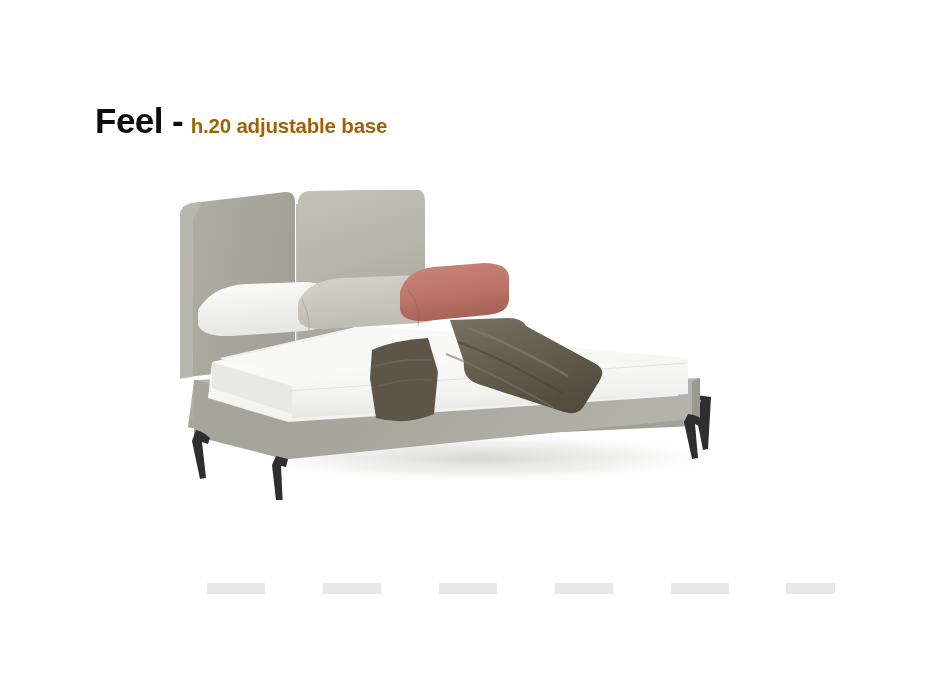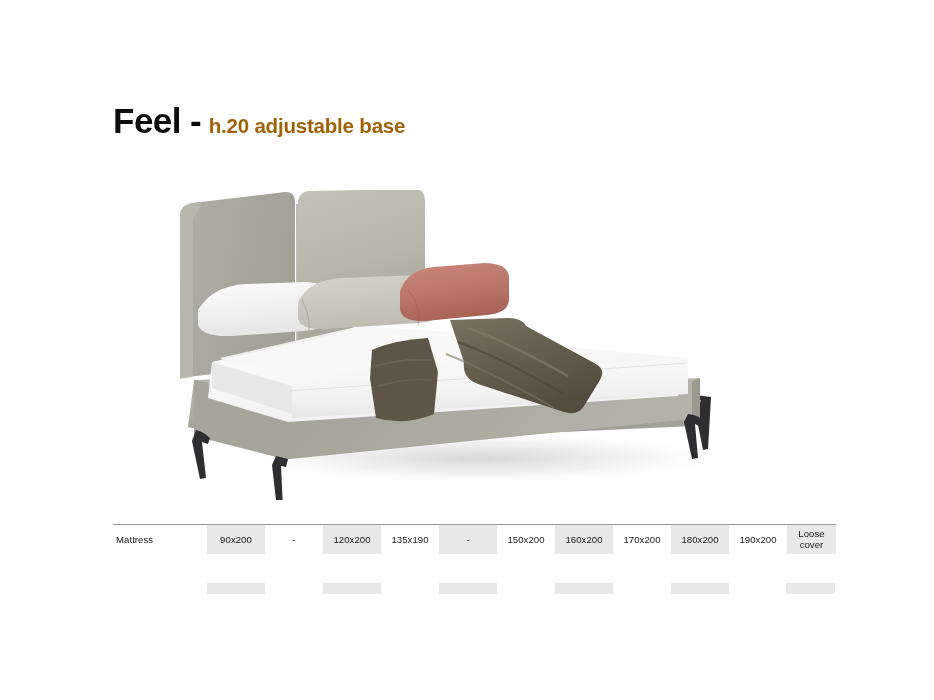--- a/index.html
+++ b/index.html
@@ -4,21 +4,21 @@
 <style>
   html,body{margin:0;padding:0;}
   body{
     width:934px;height:700px;background:#ffffff;
     font-family:"Liberation Sans","DejaVu Sans",sans-serif;
     overflow:hidden;position:relative;
   }
   .page{position:relative;width:934px;height:700px;background:#fff;}
 
   
-  .title-block{position:absolute;left:113px;top:103px;display:flex;align-items:baseline;white-space:nowrap;}
+  .title-block{position:absolute;left:95px;top:103px;display:flex;align-items:baseline;white-space:nowrap;}
   .title-main{font-size:35px;font-weight:700;color:#0d0d0d;letter-spacing:-0.5px;line-height:1;}
   .title-dash{font-size:35px;font-weight:700;color:#0d0d0d;margin:0 7px 0 9px;line-height:1;}
   .title-sub{font-size:20.5px;font-weight:700;color:#a16207;letter-spacing:-0.2px;line-height:1;}
 
   
   .photo{position:absolute;left:150px;top:190px;width:620px;height:310px;}
   .photo svg{display:block;width:620px;height:310px;}
 
   
   .spec-table{position:absolute;left:113px;top:524px;width:722px;}
@@ -160,37 +160,20 @@
         <col style="width:58px">
           <col style="width:58px">
           <col style="width:58px">
         <col style="width:58px">
           <col style="width:58px">
           <col style="width:58px">
         <col style="width:58px">
           <col style="width:49px">
       </colgroup>
       <tbody>
-          <tr class="row-top">
-        <td class="label">Mattress</td>
-        <td class="shaded">90x200</td>
-        <td>-</td>
-        <td class="shaded">120x200</td>
-        <td>135x190</td>
-        <td class="shaded">-</td>
-        <td>150x200</td>
-        <td class="shaded">160x200</td>
-        <td>170x200</td>
-        <td class="shaded">180x200</td>
-        <td>190x200</td>
-        <td class="shaded">
-          <span class="loose-two">Loose</span>
-          <span class="loose-two">cover</span>
-        </td>
-      </tr>
     </tbody>
       </table>
   </div>
 
   <div class="tail-wrap">
     <div class="shade-tail" style="left:94px;width:58px;"></div>
     <div class="shade-tail" style="left:210px;width:58px;"></div>
     <div class="shade-tail" style="left:326px;width:58px;"></div>
     <div class="shade-tail" style="left:442px;width:58px;"></div>
     <div class="shade-tail" style="left:558px;width:58px;"></div>

